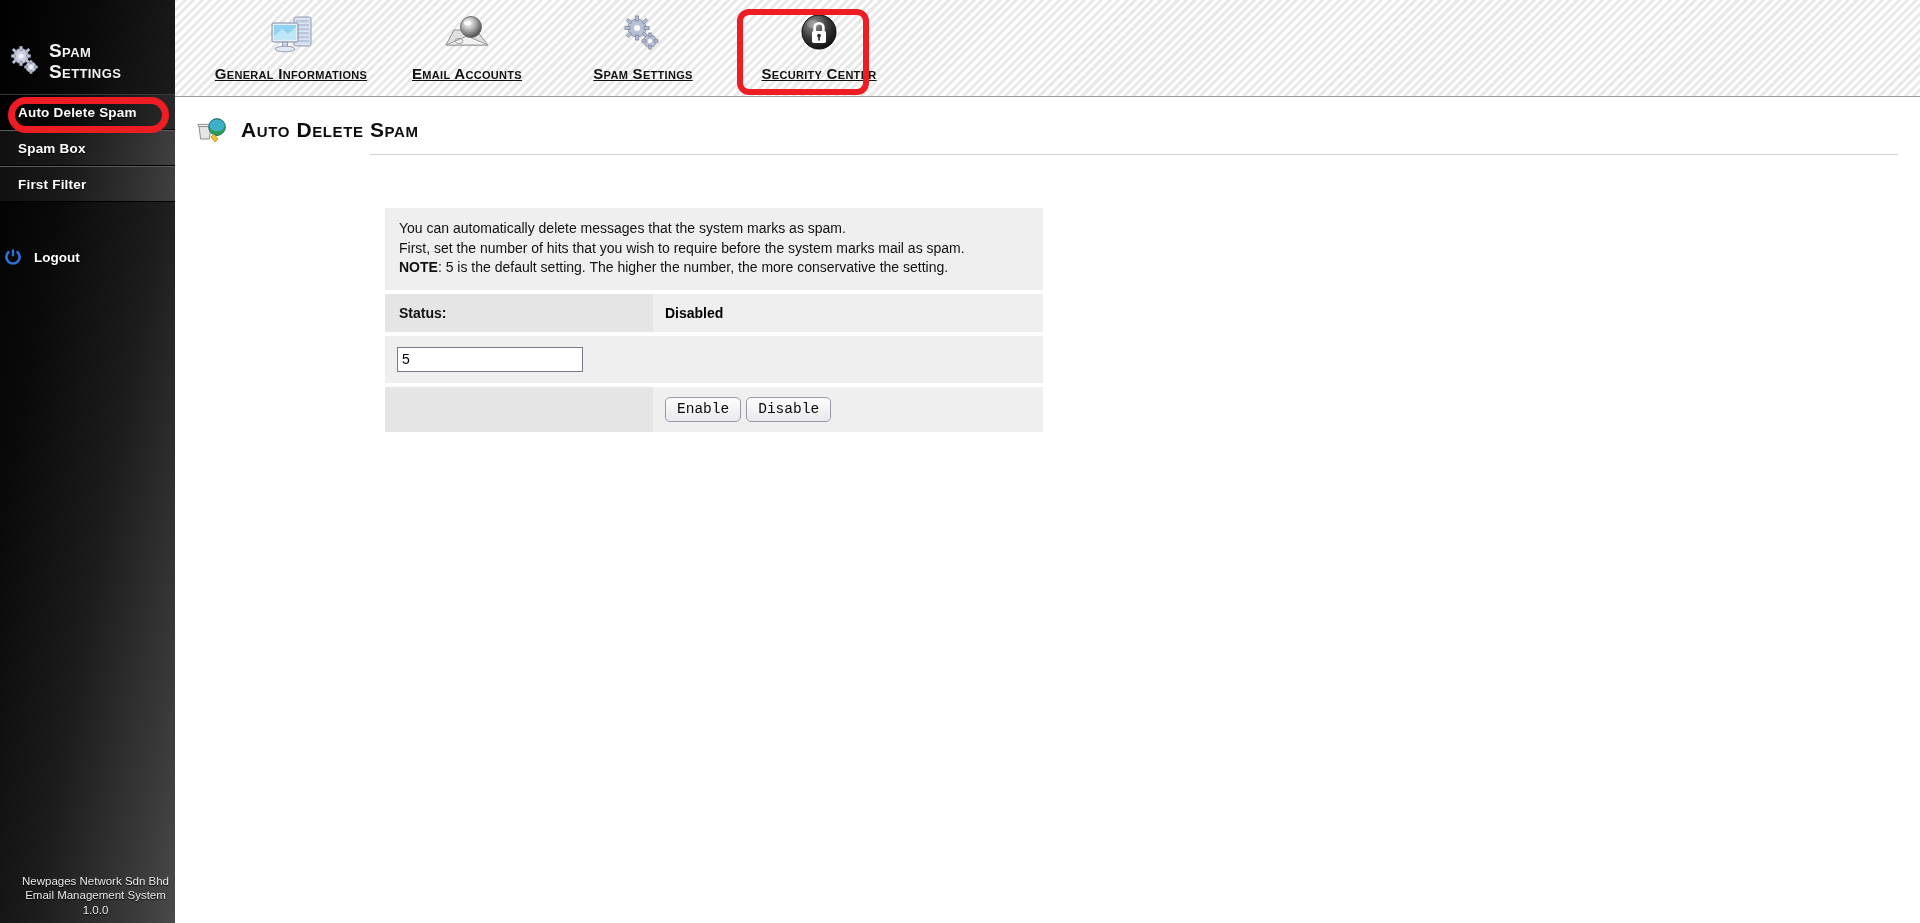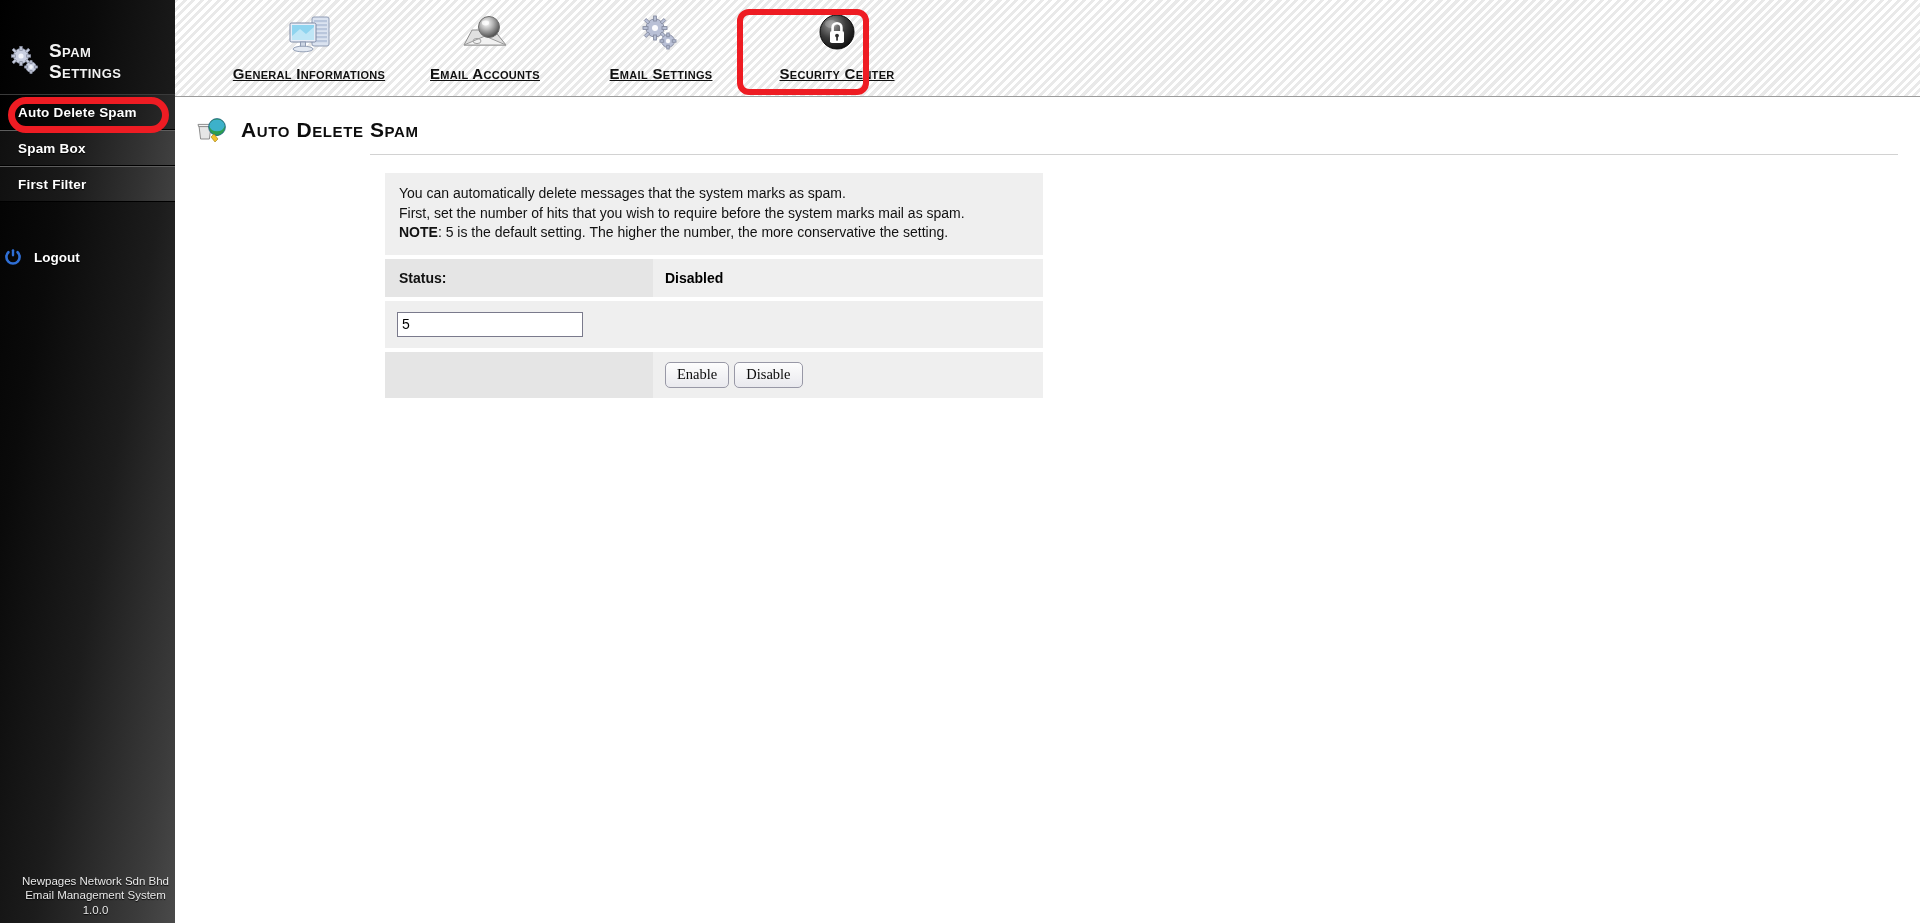--- a/index.html
+++ b/index.html
@@ -97,21 +97,21 @@
     height: 97px;
     background-color: #f4f4f4;
     background-image: repeating-linear-gradient(
       -45deg,
       #ffffff 0px, #ffffff 3px,
       #e9e9e9 3px, #e9e9e9 6px
     );
     border-bottom: 1px solid #9c9c9c;
   }
 
-  .toptabs { display: flex; align-items: flex-start; padding-left: 46px; height: 100%; }
+  .toptabs { display: flex; align-items: flex-start; padding-left: 28px; height: 100%; }
   .toptab {
     position: relative;
     width: 176px;
     height: 92px;
     display: flex;
     flex-direction: column;
     align-items: center;
     justify-content: flex-start;
     padding-top: 10px;
     cursor: pointer;
@@ -155,21 +155,21 @@
     letter-spacing: 0.6px;
     color: #0d0d0d;
   }
   #head-rule {
     margin: 9px 22px 0 195px;
     border-bottom: 1px solid #d2d2d2;
   }
 
   
   #content { padding: 18px 0 0 210px; }
-  .panel { width: 658px; }
+  .panel { width: 658px; margin-top: 35px; }
 
   .desc-box {
     background: #efefef;
     padding: 11px 14px 12px 14px;
     font-size: 14px;
     line-height: 19.5px;
     color: #111111;
   }
   .desc-box b { font-weight: bold; }
 
@@ -200,21 +200,21 @@
     font-size: 14px;
     padding: 2px 4px;
     border: 1px solid #7a7a8c;
     background: #ffffff;
     color: #000;
     outline: none;
   }
 
   .btn-row { padding: 10px 0 10px 12px; }
   .ui-btn {
-    font-family: Liberation Serif, serif;
+    font-family: Liberation Mono, monospace;
     font-size: 14.5px;
     color: #0a0a0a;
     background: linear-gradient(#fdfdfd, #e9e9ee);
     border: 1px solid #9898a6;
     border-radius: 5px;
     padding: 3px 11px 4px 11px;
     margin-right: 5px;
     cursor: pointer;
   }
 </style>
@@ -354,21 +354,21 @@
                   <rect x="32.8" y="21" width="2.4" height="3.8"></rect>
                   <rect x="32.8" y="33.2" width="2.4" height="3.8"></rect>
                   <rect x="26" y="27.8" width="3.8" height="2.4"></rect>
                   <rect x="38.2" y="27.8" width="3.8" height="2.4"></rect>
                 </g>
               </g>
               <circle cx="21" cy="16" r="3" fill="#fbfbfe"></circle>
               <circle cx="34" cy="29" r="2.2" fill="#fbfbfe"></circle>
             </svg>
           </span>
-          <span class="tablabel">Email Settings</span>
+          <span class="tablabel">Spam Settings</span>
         </div>
 
         <div class="toptab">
           <span class="tabicon">
             <svg width="54" height="46" viewBox="0 0 54 46">
               <defs>
                 <radialGradient id="dk" cx="35%" cy="28%" r="75%">
                   <stop offset="0%" stop-color="#9a9a9a"></stop>
                   <stop offset="55%" stop-color="#3a3a3a"></stop>
                   <stop offset="100%" stop-color="#111111"></stop>

